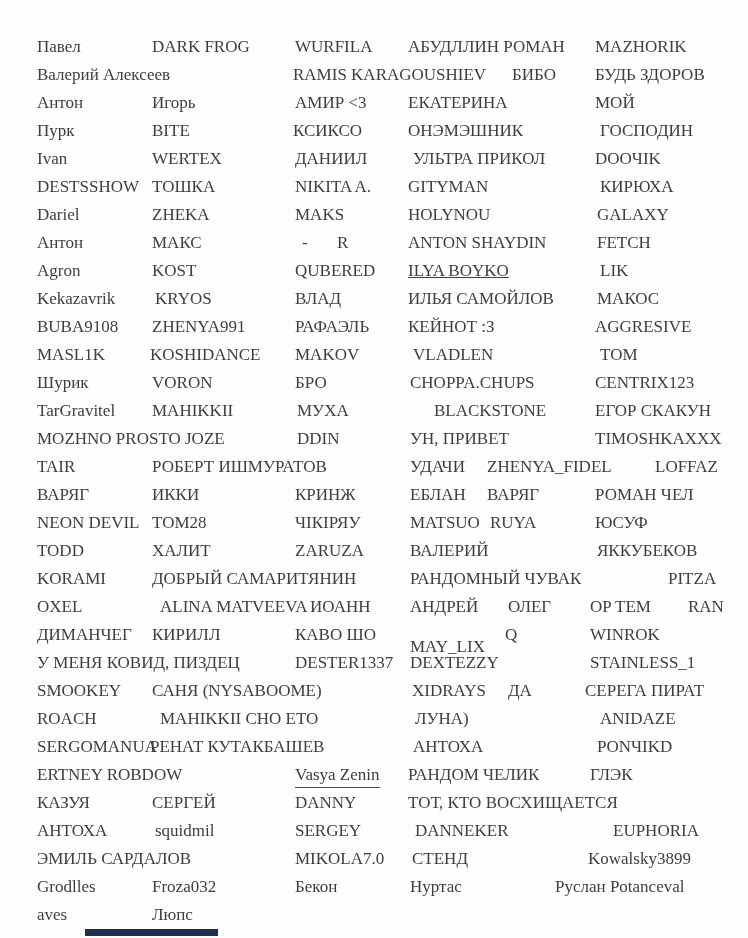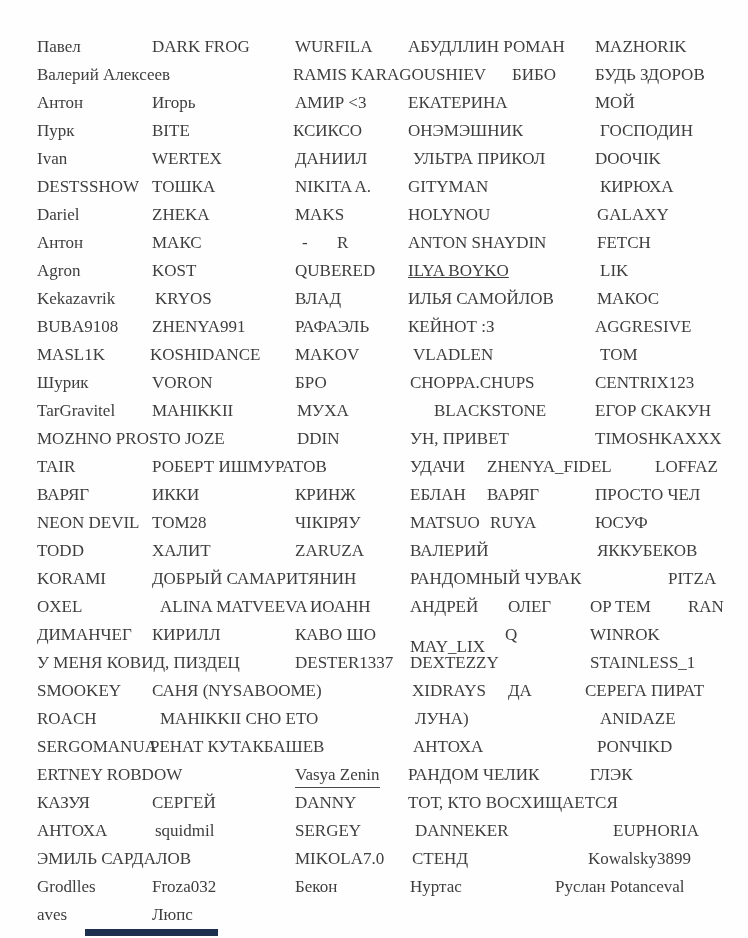--- a/index.html
+++ b/index.html
@@ -125,21 +125,21 @@
       <span class="donor" style="left: 37px; top: 456px;">TAIR</span>
       <span class="donor" style="left: 152px; top: 456px;">РОБЕРТ ИШМУРАТОВ</span>
       <span class="donor" style="left: 410px; top: 456px;">УДАЧИ</span>
       <span class="donor" style="left: 487px; top: 456px;">ZHENYA_FIDEL</span>
       <span class="donor" style="left: 655px; top: 456px;">LOFFAZ</span>
       <span class="donor" style="left: 37px; top: 484px;">ВАРЯГ</span>
       <span class="donor" style="left: 152px; top: 484px;">ИККИ</span>
       <span class="donor" style="left: 295px; top: 484px;">КРИНЖ</span>
       <span class="donor" style="left: 410px; top: 484px;">ЕБЛАН</span>
       <span class="donor" style="left: 487px; top: 484px;">ВАРЯГ</span>
-      <span class="donor" style="left: 595px; top: 484px;">ПРОСТО ЧЕЛ</span>
+      <span class="donor" style="left: 595px; top: 484px;">РОМАН ЧЕЛ</span>
       <span class="donor" style="left: 37px; top: 512px;">NEON DEVIL</span>
       <span class="donor" style="left: 152px; top: 512px;">ТОМ28</span>
       <span class="donor" style="left: 295px; top: 512px;">ЧIКIРЯУ</span>
       <span class="donor" style="left: 410px; top: 512px;">MATSUO</span>
       <span class="donor" style="left: 490px; top: 512px;">RUYA</span>
       <span class="donor" style="left: 595px; top: 512px;">ЮСУФ</span>
       <span class="donor" style="left: 37px; top: 540px;">TODD</span>
       <span class="donor" style="left: 152px; top: 540px;">ХАЛИТ</span>
       <span class="donor" style="left: 295px; top: 540px;">ZARUZA</span>
       <span class="donor" style="left: 410px; top: 540px;">ВАЛЕРИЙ</span>

